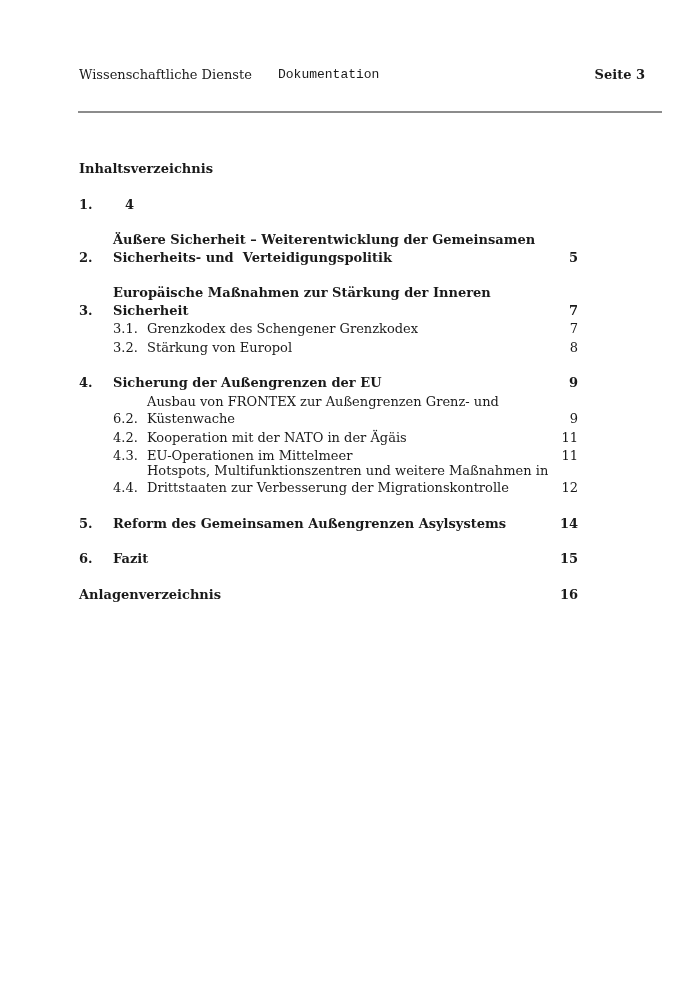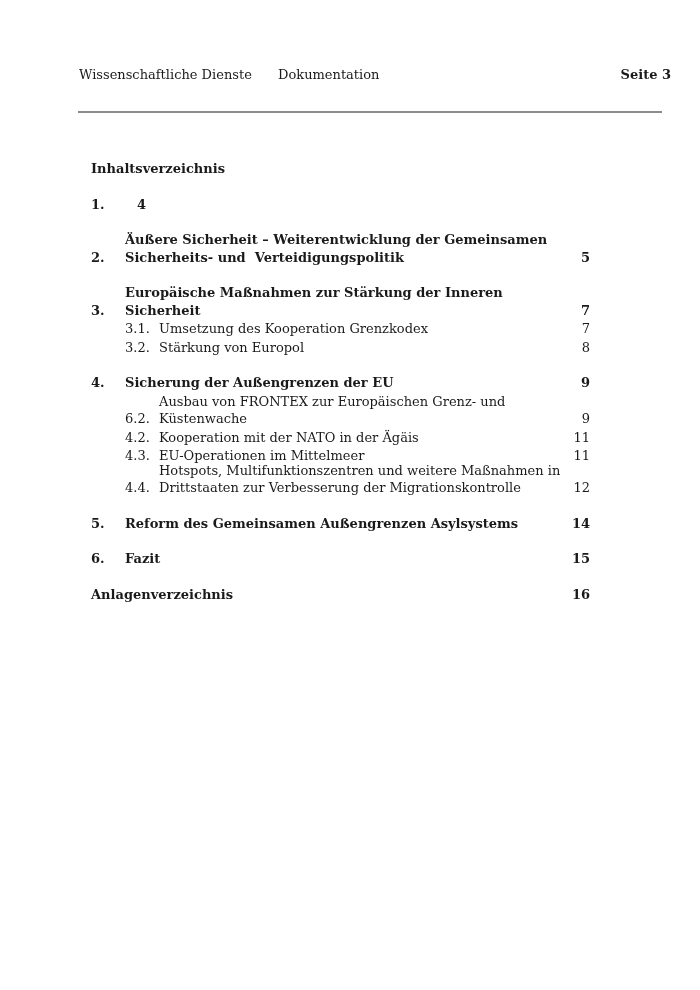--- a/index.html
+++ b/index.html
@@ -14,50 +14,51 @@
     background: #ffffff;
     font-family: "DejaVu Serif", "Liberation Serif", serif;
     color: #1a1a1a;
     font-size: 13px;
     overflow: hidden;
   }
   
   .header {
     position: absolute;
     left: 79px;
-    right: 29px;
+    right: 55px;
     top: 67px;
     display: flex;
     line-height: 15.5px;
     align-items: flex-end;
   }
   .header-left {
     width: 199px;
     flex-shrink: 0;
   }
   .header-center {
     flex: 1;
+    font-family: Liberation Mono, monospace;
   }
   .header-right {
     flex-shrink: 0;
     text-align: right;
     font-weight: bold;
   }
   .rule {
     position: absolute;
     left: 78px;
     top: 111px;
     width: 584px;
     height: 2px;
     background: #8c8c8c;
   }
   
   .toc {
     position: absolute;
-    left: 91px;
+    left: 79px;
     top: 160px;
     width: 499px;
     line-height: 17.5px;
   }
   .toc-heading {
     font-weight: bold;
     margin-bottom: 4px;
   }
   .toc-row {
     display: flex;
@@ -122,39 +123,39 @@
     </div>
 
     <div class="toc-row l1 bold">
       <span class="toc-num">3.</span>
       <span class="toc-title">Europäische Maßnahmen zur Stärkung der Inneren Sicherheit</span>
       <span class="toc-page">7</span>
     </div>
 
     <div class="toc-row l2">
       <span class="toc-num">3.1.</span>
-      <span class="toc-title">Umsetzung des Kooperation Grenzkodex</span>
+      <span class="toc-title">Grenzkodex des Schengener Grenzkodex</span>
       <span class="toc-page">7</span>
     </div>
 
     <div class="toc-row l2">
       <span class="toc-num">3.2.</span>
       <span class="toc-title">Stärkung von Europol</span>
       <span class="toc-page">8</span>
     </div>
 
     <div class="toc-row l1 bold">
       <span class="toc-num">4.</span>
       <span class="toc-title">Sicherung der Außengrenzen der EU</span>
       <span class="toc-page">9</span>
     </div>
 
     <div class="toc-row l2">
       <span class="toc-num">6.2.</span>
-      <span class="toc-title">Ausbau von FRONTEX zur Europäischen Grenz- und
+      <span class="toc-title">Ausbau von FRONTEX zur Außengrenzen Grenz- und
 Küstenwache</span>
       <span class="toc-page">9</span>
     </div>
 
     <div class="toc-row l2">
       <span class="toc-num">4.2.</span>
       <span class="toc-title">Kooperation mit der NATO in der Ägäis</span>
       <span class="toc-page">11</span>
     </div>
 

